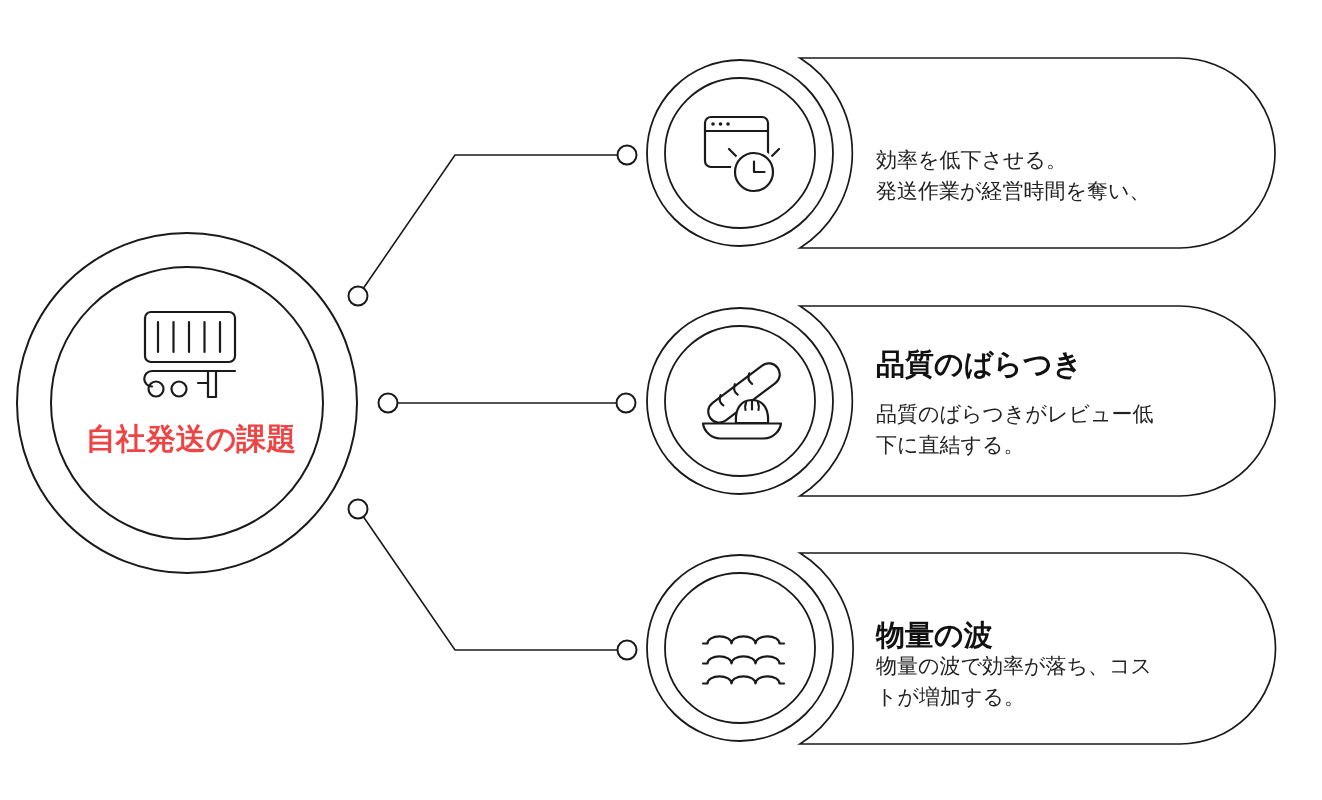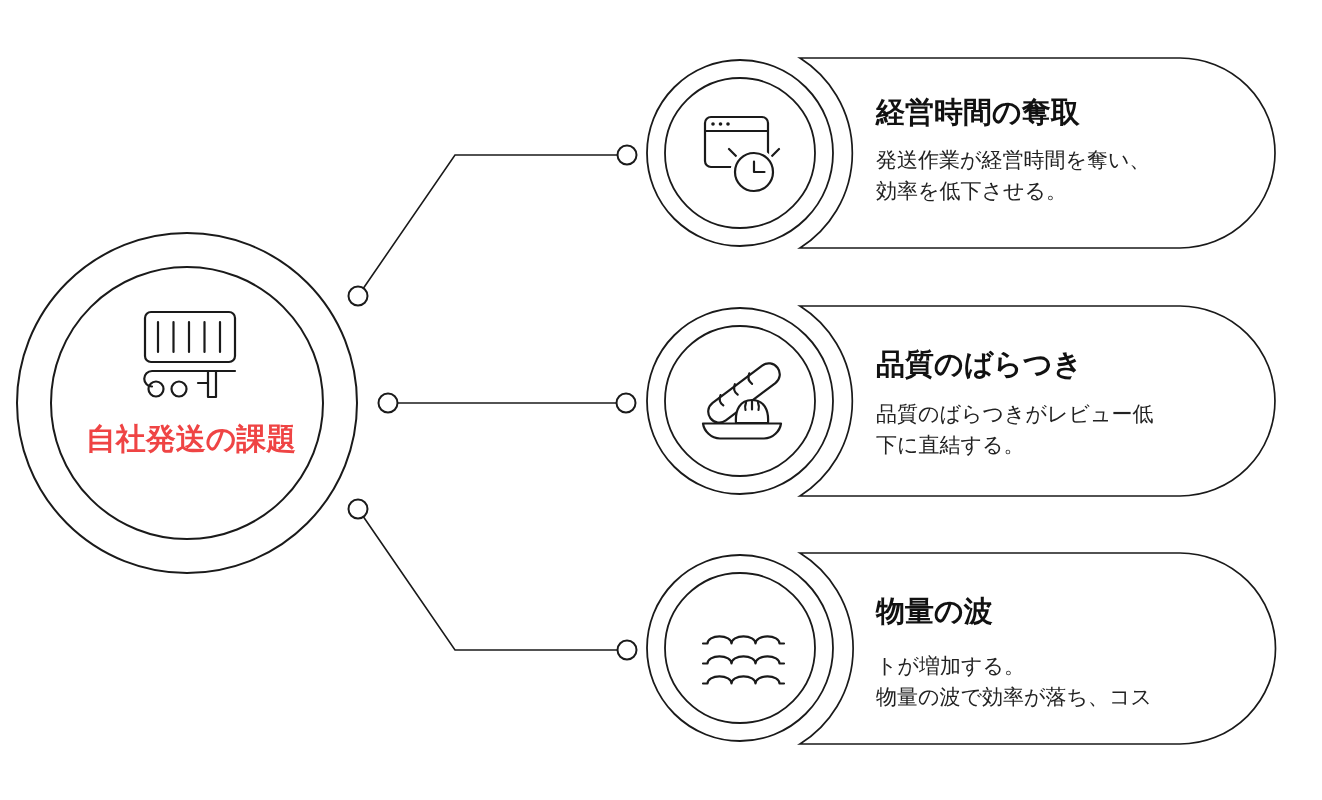--- a/index.html
+++ b/index.html
@@ -19,21 +19,21 @@
   .icon-white{fill:#ffffff;}
   .center-label{
     position:absolute;left:191px;top:419px;transform:translateX(-50%);
     font-size:30px;font-weight:700;white-space:nowrap;color:#ef4444;
   }
   .card-text{position:absolute;left:876px;width:380px;}
   .card-title{font-size:29px;font-weight:700;white-space:nowrap;color:#111;}
   .card-desc{font-size:21px;line-height:31px;color:#222;white-space:nowrap;}
   .t1{top:93px;} .d1{top:144px;}
   .t2{top:345px;} .d2{top:398px;}
-  .t3{top:592px;} .d3{top:650px;}
+  .t3{top:616px;} .d3{top:650px;}
 </style>
 </head>
 <body>
 
 <div class="stage">
 
   <svg width="1322" height="800" viewBox="0 0 1322 800">
 
     <g>
       <path class="ln thin" d="M363.4,288.2 L455,155 H617.5"></path>
@@ -104,43 +104,40 @@
       <g class="icon">
         <path d="M703,643.5 h4.5 a12,7.2 0 0 1 24,0 a12,7.2 0 0 1 24,0 a12,7.2 0 0 1 24,0 h4.5"></path>
         <path d="M703,663.5 h4.5 a12,7.2 0 0 1 24,0 a12,7.2 0 0 1 24,0 a12,7.2 0 0 1 24,0 h4.5"></path>
         <path d="M703,683.5 h4.5 a12,7.2 0 0 1 24,0 a12,7.2 0 0 1 24,0 a12,7.2 0 0 1 24,0 h4.5"></path>
       </g>
     </g>
   </svg>
 
   <div class="center-label">自社発送の課題</div>
 
-  <div class="card-text t1">
-    <div class="card-title">経営時間の奪取</div>
-  </div>
   <div class="card-text d1">
     <div class="card-desc">
+      <div>効率を低下させる。</div>
       <div>発送作業が経営時間を奪い、</div>
-      <div>効率を低下させる。</div>
     </div>
   </div>
 
   <div class="card-text d2">
     <div class="card-desc">
       <div>品質のばらつきがレビュー低</div>
       <div>下に直結する。</div>
     </div>
   </div>
   <div class="card-text t2">
     <div class="card-title">品質のばらつき</div>
   </div>
 
   <div class="card-text t3">
     <div class="card-title">物量の波</div>
   </div>
   <div class="card-text d3">
     <div class="card-desc">
+      <div>物量の波で効率が落ち、コス</div>
       <div>トが増加する。</div>
-      <div>物量の波で効率が落ち、コス</div>
     </div>
   </div>
 
 </div>
 
 </body></html>

